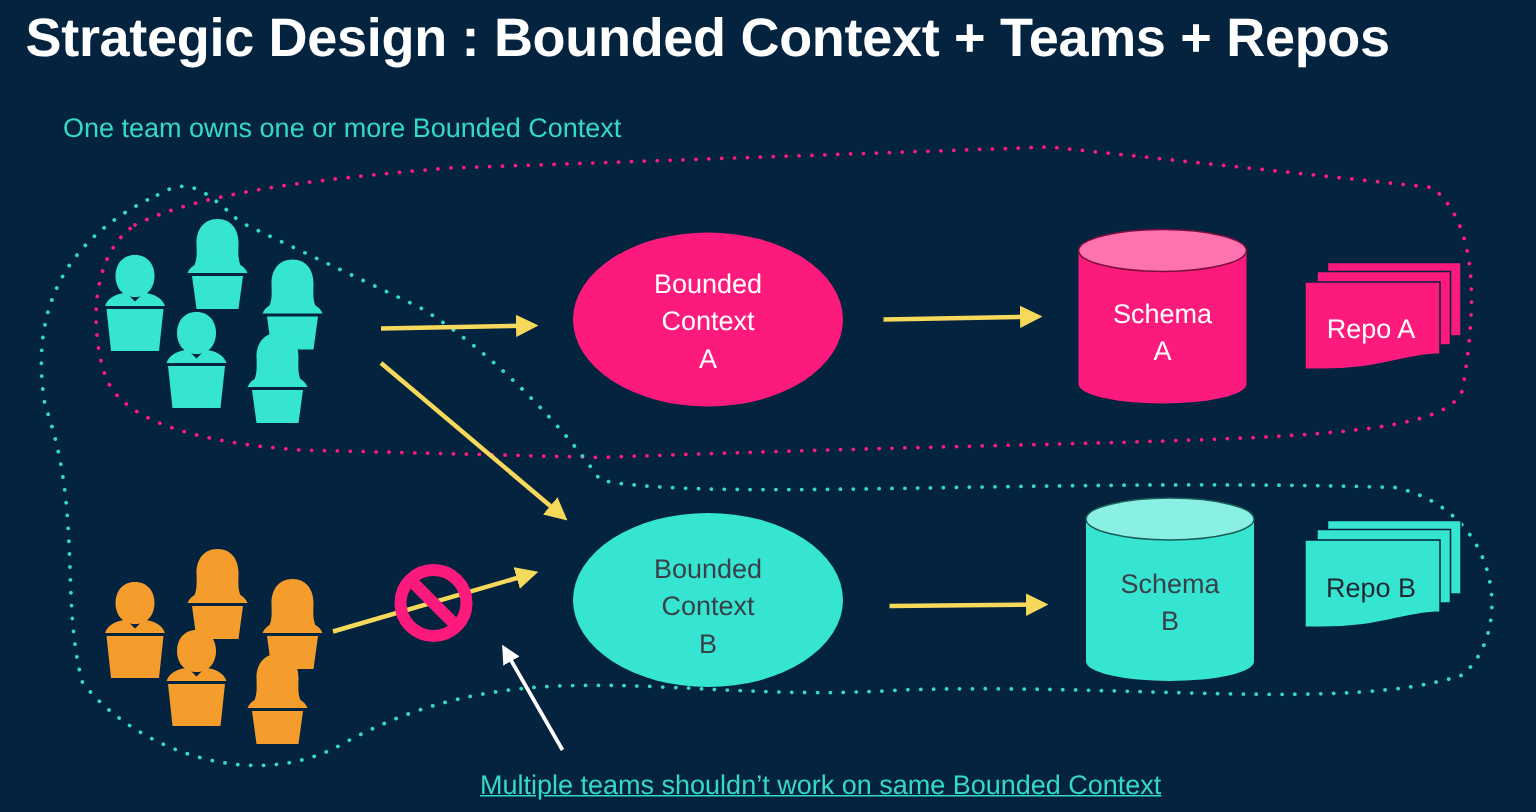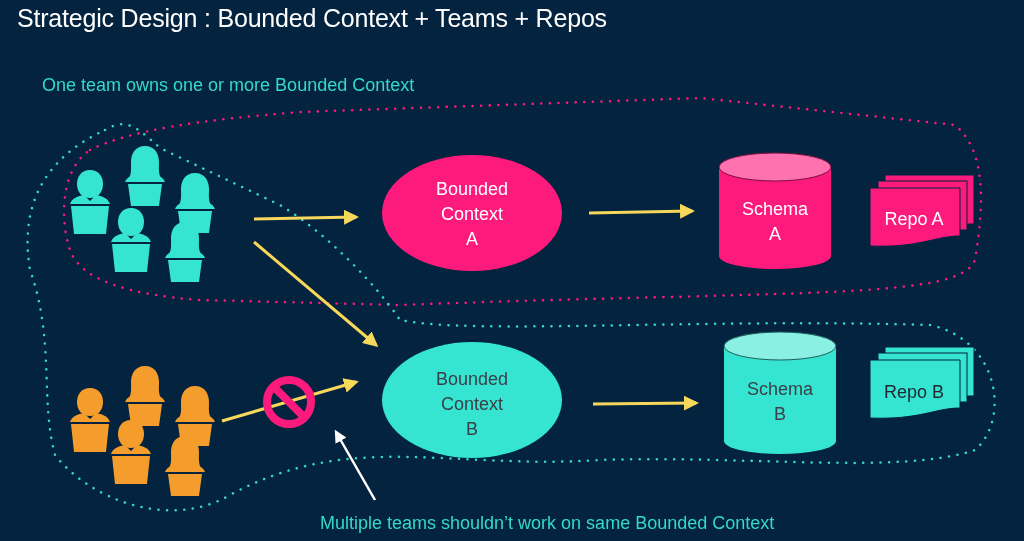--- a/index.html
+++ b/index.html
@@ -1,19 +1,19 @@
 <!DOCTYPE html>
 <html><head>
 <meta charset="utf-8">
 <style>
   html, body { margin:0; padding:0; }
   body { width:1024px; height:541px; background:#03233f; overflow:hidden; position:relative; font-family:"Liberation Sans", sans-serif; }
-  #title { position:absolute; left:17px; top:4px; font-size:25px; font-weight:normal; color:#ffffff; white-space:nowrap; letter-spacing:-0.2px; }
+  #title { position:absolute; left:17px; top:4px; font-size:36px; font-weight:bold; color:#ffffff; white-space:nowrap; letter-spacing:-0.2px; }
   #subtitle { position:absolute; left:42px; top:75px; font-size:18px; color:#35d9c8; white-space:nowrap; }
-  #caption { position:absolute; left:320px; top:513px; font-size:18px; color:#35d9c8; white-space:nowrap; }
+  #caption { position:absolute; left:320px; top:513px; font-size:18px; color:#35d9c8; white-space:nowrap;text-decoration:underline; }
   svg#diagram { position:absolute; left:0; top:0; }
   .lbl { font-family:"Liberation Sans", sans-serif; font-size:18px; text-anchor:middle; }
 </style>
 </head>
 <body>
 
 <div id="title">Strategic Design : Bounded Context + Teams + Repos</div>
 <div id="subtitle">One team owns one or more Bounded Context</div>
 
 <svg id="diagram" width="1024" height="541" viewBox="0 0 1024 541">

